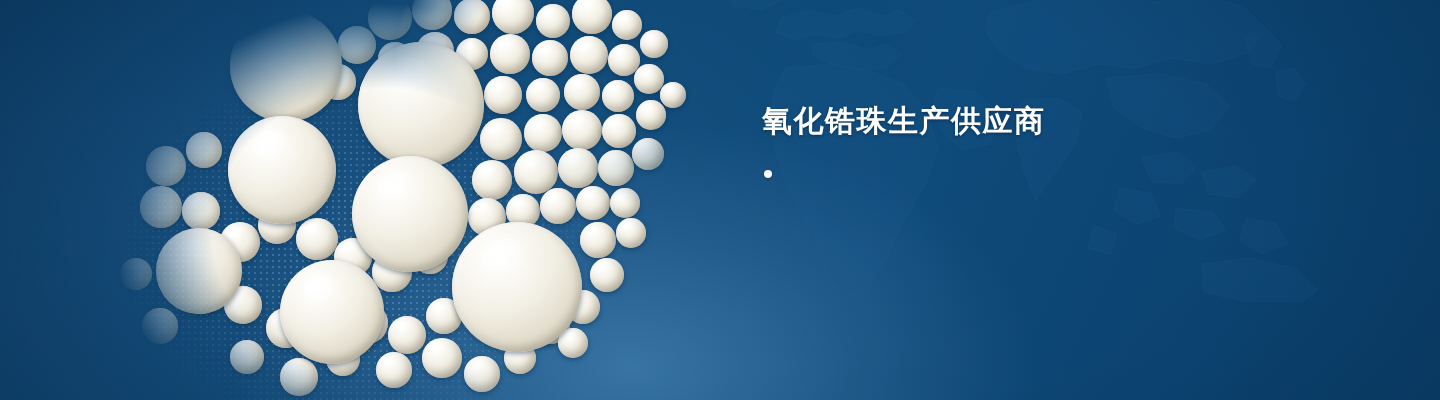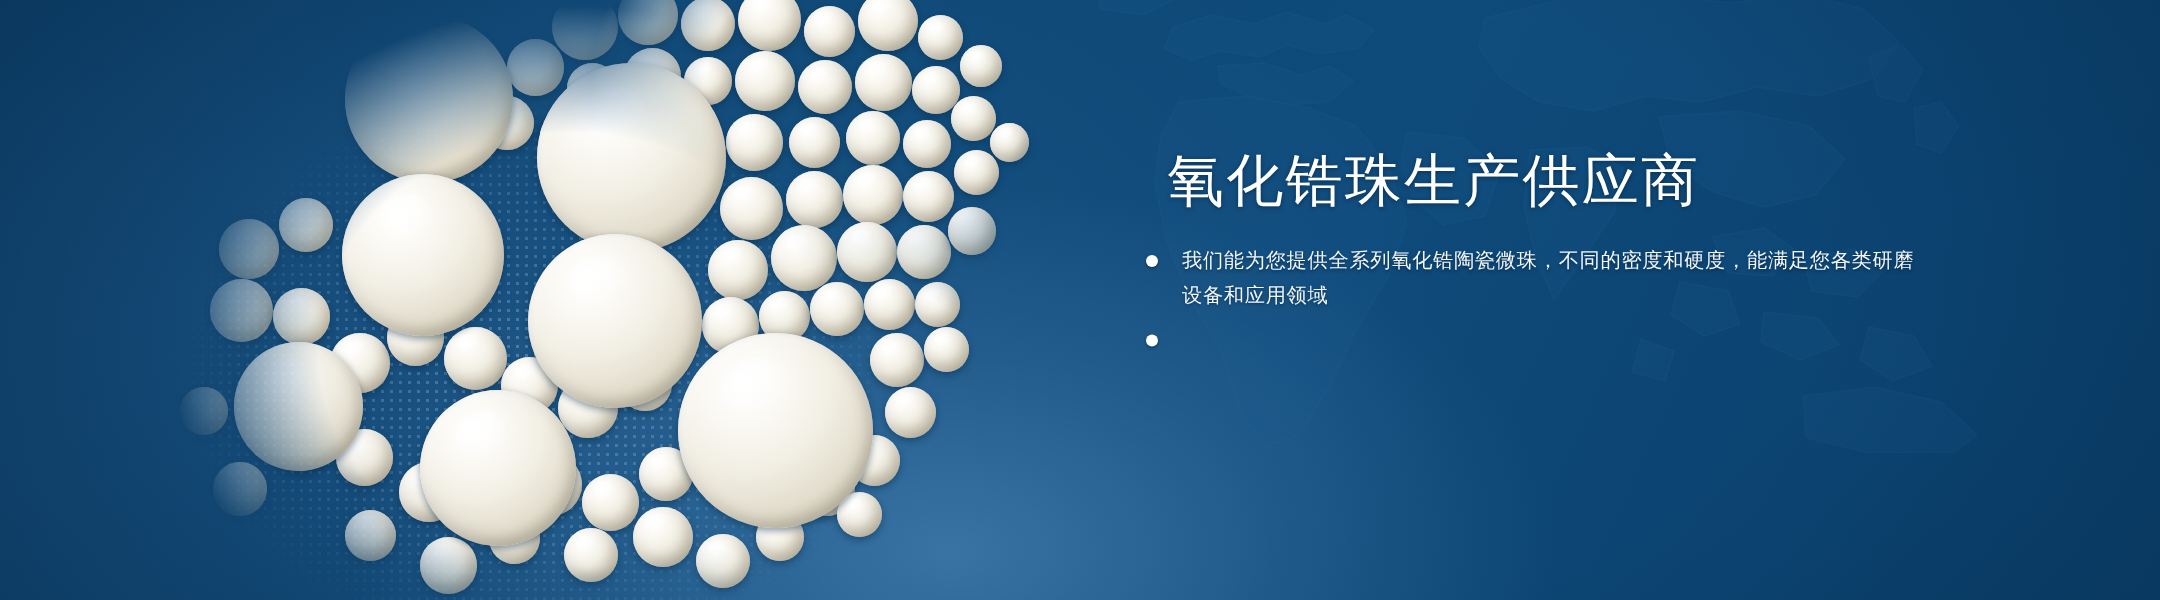--- a/index.html
+++ b/index.html
@@ -96,24 +96,24 @@
   }
 
   
   .copy {
     position: absolute;
     left: 762px;
     top: 104px;
     width: 520px;
   }
   .headline {
-    margin: 0 0 24px 16px;
-    font-size: 38px;
+    margin: 0 0 24px 0;
+    font-size: 30px;
     line-height: 34px;
-    font-weight: 400;
+    font-weight: 700;
     color: #ffffff;
     letter-spacing: 1.5px;
     text-shadow: 0 1px 3px rgba(3,26,48,0.55);
   }
   .bullets {
     list-style: none;
     margin: 0;
     padding: 0;
   }
   .bullet {
@@ -267,21 +267,17 @@
     <div class="bead" style="left:0px;   top:268px; width:32px; height:32px;"></div>
   </div>
 
   <div class="bg-vignette"></div>
 
   <div class="copy">
     <h1 class="headline">氧化锆珠生产供应商</h1>
     <ul class="bullets">
       <li class="bullet">
         <span class="dot"></span>
-        <span>我们能为您提供全系列氧化锆陶瓷微珠，不同的密度和硬度，能满足您各类研磨设备和应用领域</span>
-      </li>
-      <li class="bullet">
-        <span class="dot"></span>
       </li>
     </ul>
   </div>
 
 </div>
 
 </body></html>

